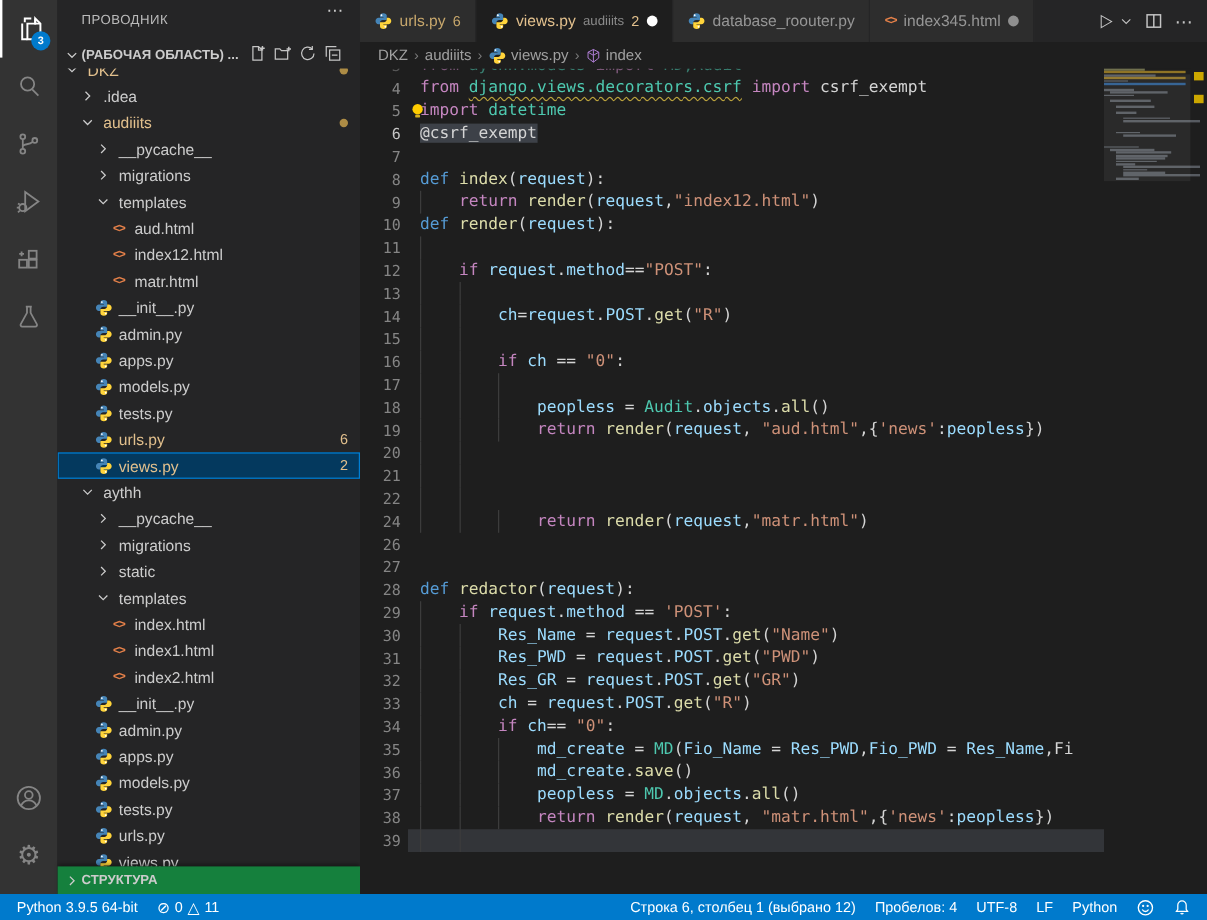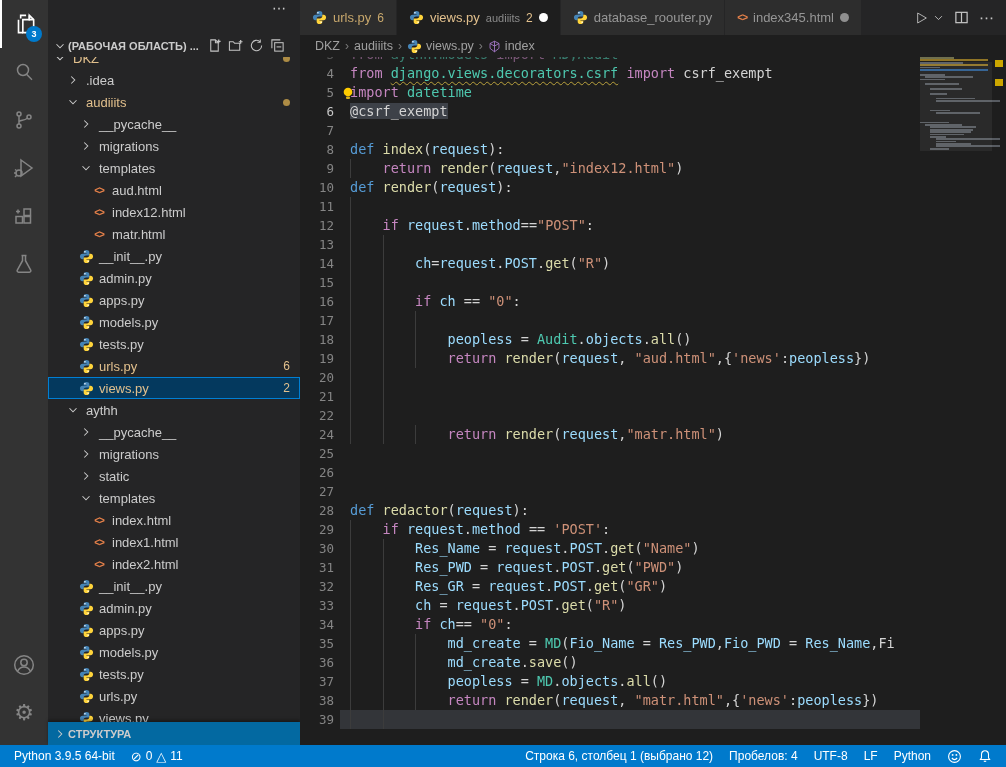--- a/index.html
+++ b/index.html
@@ -33,21 +33,21 @@
   .trow.selected { background:#04395e; outline:1px solid #007fd4; outline-offset:-1px; }
   .trow .chev { width:16px; display:flex; justify-content:center; flex:none; }
   .trow .chev svg { stroke:#cccccc; fill:none; stroke-width:1.2; }
   .trow .ficon { width:16px; flex:none; display:flex; justify-content:center; align-items:center; }
   .trow .lbl { margin-left:5px; }
   .trow .lbl.mod { color:#e2c08d; }
   .trow .right { position:absolute; right:10px; display:flex; align-items:center; gap:6px; }
   .tbadge { color:#e2c08d; font-size:12px; }
   .tdot { width:7px; height:7px; border-radius:50%; background:#ad8c45; }
   .html-glyph { color:#e8824a; font-size:10px; font-weight:bold; letter-spacing:-1px; }
-  #sb-outline { position:absolute; top:722px; left:0; right:0; height:23px; background:#0369a1;
+  #sb-outline { position:absolute; top:722px; left:0; right:0; height:23px; background:#15803d;
     display:flex; align-items:center; font-size:11px; font-weight:bold; color:#cccccc;
     box-shadow:0 -2px 3px rgba(0,0,0,.35); padding-left:4px; }
 
   
   #editor { position:absolute; left:300px; top:0; width:706px; height:745px; background:#1e1e1e; }
   #tabbar { position:absolute; top:0; left:0; right:0; height:35px; background:#252526; display:flex; }
   .tab { display:flex; align-items:center; gap:6px; padding:0 12px; font-size:13px; background:#2d2d2d;
     color:#969696; border-right:1px solid #252526; cursor:pointer; }
   .tab.active { background:#1e1e1e; }
   .tab .desc { font-size:11px; color:#8a8a8a; }
@@ -152,20 +152,21 @@
             <path d="M5.5 18.5c1.5-3.3 3.8-4.5 6.5-4.5s5 1.2 6.5 4.5"></path>
           </svg>
         </div>
         <div class="ab-item">
           <span class="gear-glyph">⚙</span>
         </div>
       </div>
   </div>
 
   <div id="sidebar">
+    <div id="sb-title">ПРОВОДНИК</div>
     <div id="sb-title-more">⋯</div>
     <div id="sb-section">
       <span class="chev" style="width:16px;display:flex;justify-content:center;">
         <svg width="14" height="14" viewBox="0 0 16 16">
             <path d="M4 6l4 4 4-4" fill="none" stroke="#cccccc" stroke-width="1.2"></path>
           </svg>
       </span>
       <span class="lbl">(РАБОЧАЯ ОБЛАСТЬ) ...</span>
       <span id="sb-actions">
           <span><svg width="15" height="15" viewBox="0 0 16 16">
@@ -593,21 +594,20 @@
           <div class="cl"><span class="num">14</span><span class="guide" style="left: calc(0ch + 50px);"></span><span class="guide" style="left: calc(4ch + 50px);"></span><span class="c-p">        </span><span class="c-v">ch</span><span class="c-p">=</span><span class="c-v">request</span><span class="c-p">.</span><span class="c-v">POST</span><span class="c-p">.</span><span class="c-f">get</span><span class="c-p">(</span><span class="c-s">"R"</span><span class="c-p">)</span></div>
           <div class="cl"><span class="num">15</span><span class="guide" style="left: calc(0ch + 50px);"></span><span class="guide" style="left: calc(4ch + 50px);"></span></div>
           <div class="cl"><span class="num">16</span><span class="guide" style="left: calc(0ch + 50px);"></span><span class="guide" style="left: calc(4ch + 50px);"></span><span class="c-p">        </span><span class="c-k">if</span><span class="c-p"> </span><span class="c-v">ch</span><span class="c-p"> == </span><span class="c-s">"0"</span><span class="c-p">:</span></div>
           <div class="cl"><span class="num">17</span><span class="guide" style="left: calc(0ch + 50px);"></span><span class="guide" style="left: calc(4ch + 50px);"></span><span class="guide" style="left: calc(8ch + 50px);"></span></div>
           <div class="cl"><span class="num">18</span><span class="guide" style="left: calc(0ch + 50px);"></span><span class="guide" style="left: calc(4ch + 50px);"></span><span class="guide" style="left: calc(8ch + 50px);"></span><span class="c-p">            </span><span class="c-v">peopless</span><span class="c-p"> = </span><span class="c-t">Audit</span><span class="c-p">.</span><span class="c-v">objects</span><span class="c-p">.</span><span class="c-f">all</span><span class="c-p">()</span></div>
           <div class="cl"><span class="num">19</span><span class="guide" style="left: calc(0ch + 50px);"></span><span class="guide" style="left: calc(4ch + 50px);"></span><span class="guide" style="left: calc(8ch + 50px);"></span><span class="c-p">            </span><span class="c-k">return</span><span class="c-p"> </span><span class="c-f">render</span><span class="c-p">(</span><span class="c-v">request</span><span class="c-p">, </span><span class="c-s">"aud.html"</span><span class="c-p">,{</span><span class="c-s">'news'</span><span class="c-p">:</span><span class="c-v">peopless</span><span class="c-p">})</span></div>
           <div class="cl"><span class="num">20</span><span class="guide" style="left: calc(0ch + 50px);"></span><span class="guide" style="left: calc(4ch + 50px);"></span></div>
           <div class="cl"><span class="num">21</span><span class="guide" style="left: calc(0ch + 50px);"></span><span class="guide" style="left: calc(4ch + 50px);"></span></div>
           <div class="cl"><span class="num">22</span><span class="guide" style="left: calc(0ch + 50px);"></span><span class="guide" style="left: calc(4ch + 50px);"></span></div>
           <div class="cl"><span class="num">24</span><span class="guide" style="left: calc(0ch + 50px);"></span><span class="guide" style="left: calc(4ch + 50px);"></span><span class="guide" style="left: calc(8ch + 50px);"></span><span class="c-p">            </span><span class="c-k">return</span><span class="c-p"> </span><span class="c-f">render</span><span class="c-p">(</span><span class="c-v">request</span><span class="c-p">,</span><span class="c-s">"matr.html"</span><span class="c-p">)</span></div>
-          <div class="cl"><span class="num">25</span></div>
           <div class="cl"><span class="num">26</span></div>
           <div class="cl"><span class="num">27</span></div>
           <div class="cl"><span class="num">28</span><span class="c-d">def</span><span class="c-p"> </span><span class="c-f">redactor</span><span class="c-p">(</span><span class="c-v">request</span><span class="c-p">):</span></div>
           <div class="cl"><span class="num">29</span><span class="guide" style="left: calc(0ch + 50px);"></span><span class="c-p">    </span><span class="c-k">if</span><span class="c-p"> </span><span class="c-v">request</span><span class="c-p">.</span><span class="c-v">method</span><span class="c-p"> == </span><span class="c-s">'POST'</span><span class="c-p">:</span></div>
           <div class="cl"><span class="num">30</span><span class="guide" style="left: calc(0ch + 50px);"></span><span class="guide" style="left: calc(4ch + 50px);"></span><span class="c-p">        </span><span class="c-v">Res_Name</span><span class="c-p"> = </span><span class="c-v">request</span><span class="c-p">.</span><span class="c-v">POST</span><span class="c-p">.</span><span class="c-f">get</span><span class="c-p">(</span><span class="c-s">"Name"</span><span class="c-p">)</span></div>
           <div class="cl"><span class="num">31</span><span class="guide" style="left: calc(0ch + 50px);"></span><span class="guide" style="left: calc(4ch + 50px);"></span><span class="c-p">        </span><span class="c-v">Res_PWD</span><span class="c-p"> = </span><span class="c-v">request</span><span class="c-p">.</span><span class="c-v">POST</span><span class="c-p">.</span><span class="c-f">get</span><span class="c-p">(</span><span class="c-s">"PWD"</span><span class="c-p">)</span></div>
           <div class="cl"><span class="num">32</span><span class="guide" style="left: calc(0ch + 50px);"></span><span class="guide" style="left: calc(4ch + 50px);"></span><span class="c-p">        </span><span class="c-v">Res_GR</span><span class="c-p"> = </span><span class="c-v">request</span><span class="c-p">.</span><span class="c-v">POST</span><span class="c-p">.</span><span class="c-f">get</span><span class="c-p">(</span><span class="c-s">"GR"</span><span class="c-p">)</span></div>
           <div class="cl"><span class="num">33</span><span class="guide" style="left: calc(0ch + 50px);"></span><span class="guide" style="left: calc(4ch + 50px);"></span><span class="c-p">        </span><span class="c-v">ch</span><span class="c-p"> = </span><span class="c-v">request</span><span class="c-p">.</span><span class="c-v">POST</span><span class="c-p">.</span><span class="c-f">get</span><span class="c-p">(</span><span class="c-s">"R"</span><span class="c-p">)</span></div>
           <div class="cl"><span class="num">34</span><span class="guide" style="left: calc(0ch + 50px);"></span><span class="guide" style="left: calc(4ch + 50px);"></span><span class="c-p">        </span><span class="c-k">if</span><span class="c-p"> </span><span class="c-v">ch</span><span class="c-p">== </span><span class="c-s">"0"</span><span class="c-p">:</span></div>
           <div class="cl"><span class="num">35</span><span class="guide" style="left: calc(0ch + 50px);"></span><span class="guide" style="left: calc(4ch + 50px);"></span><span class="guide" style="left: calc(8ch + 50px);"></span><span class="c-p">            </span><span class="c-v">md_create</span><span class="c-p"> = </span><span class="c-t">MD</span><span class="c-p">(</span><span class="c-v">Fio_Name</span><span class="c-p"> = </span><span class="c-v">Res_PWD</span><span class="c-p">,</span><span class="c-v">Fio_PWD</span><span class="c-p"> = </span><span class="c-v">Res_Name</span><span class="c-p">,Fi</span></div>

